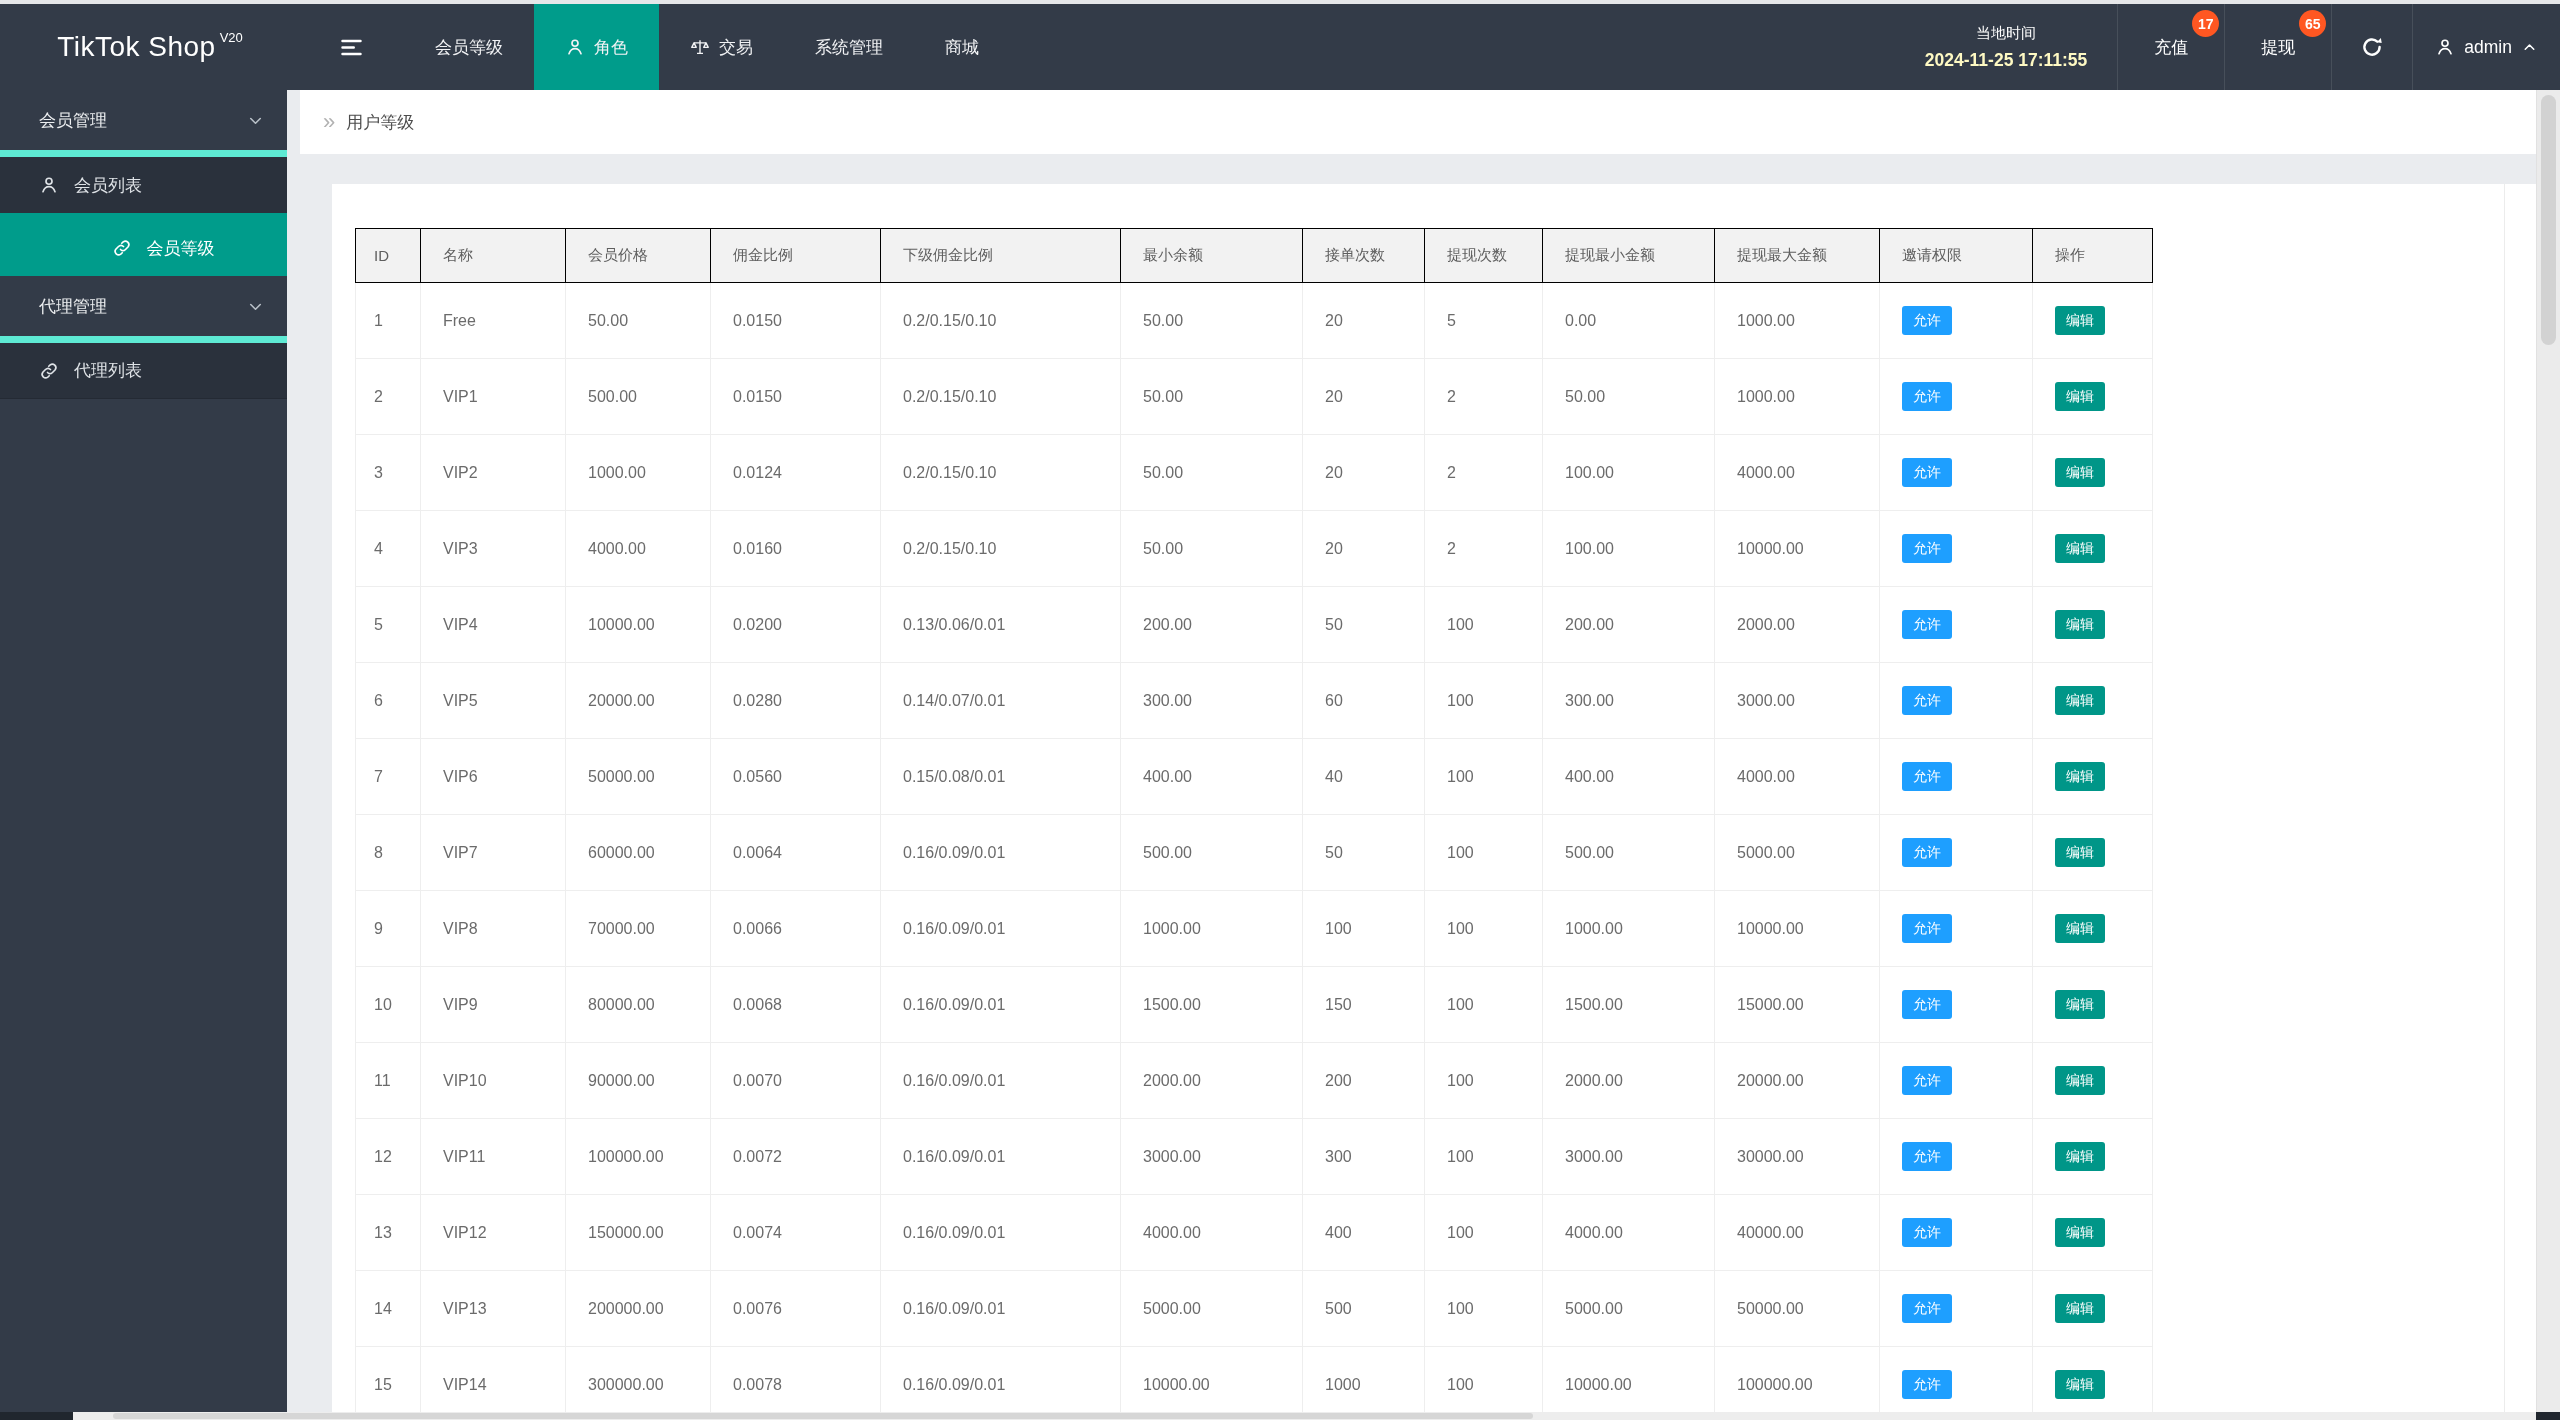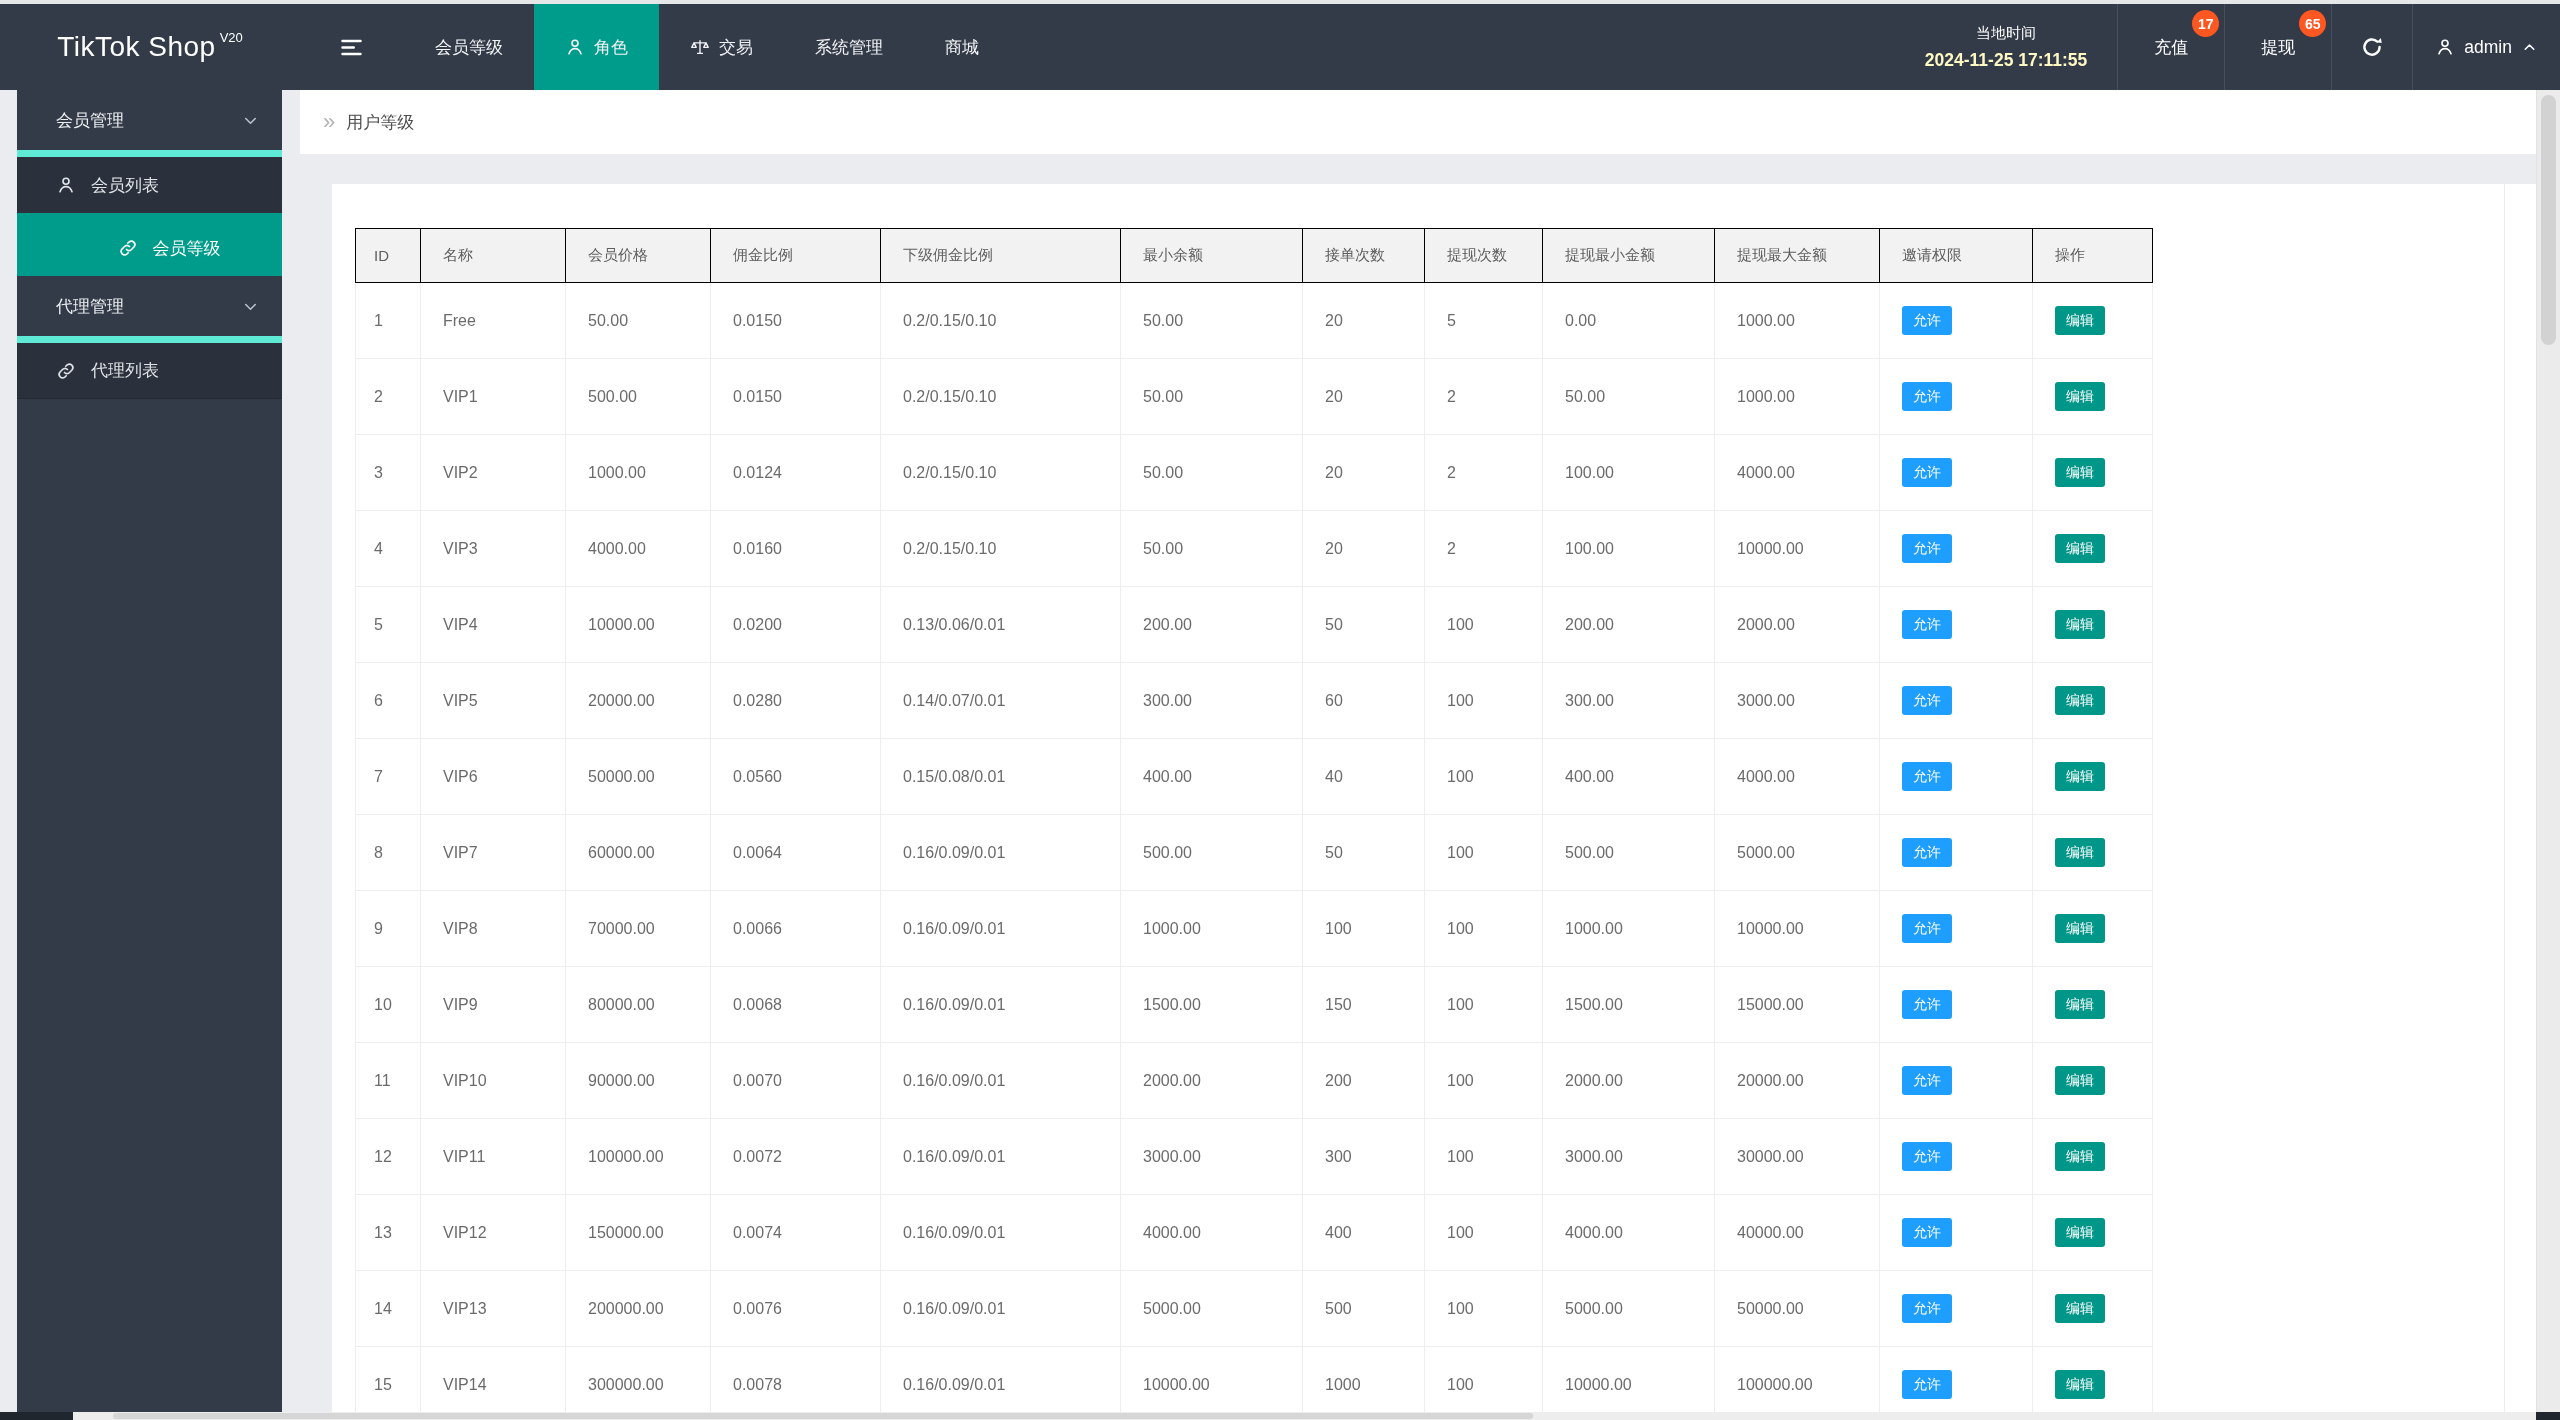--- a/index.html
+++ b/index.html
@@ -39,21 +39,21 @@
     border-radius:14px; background:#ff5722; color:#fff; font-size:14px; font-weight:700;
     display:flex; align-items:center; justify-content:center;
   }
   .refresh { display:flex; align-items:center; padding:0 28px; cursor:pointer; }
   .refresh svg { width:24px; height:24px; }
   .admin { display:flex; align-items:center; gap:9px; padding:0 22px; font-size:17.5px; cursor:pointer; }
   .admin svg.person { width:20px; height:20px; }
   .admin svg.caret { width:17px; height:17px; }
 
   
-  .sidebar { position:absolute; top:90px; left:17px; width:265px; bottom:8px; background:#333b48; z-index:4; }
+  .sidebar { position:absolute; top:90px; left:0; width:287px; bottom:8px; background:#333b48; z-index:4; }
   .side-group-header {
     height:60px; display:flex; align-items:center; padding:0 22px 0 39px;
     color:#edeff1; font-size:17px; cursor:pointer;
   }
   .side-group-header .chev { margin-left:auto; width:19px; height:19px; color:#b9c0c8; }
   .side-item {
     height:63px; display:flex; align-items:center; gap:15px; padding-left:39px;
     background:#2a313c; border-top:7px solid #5eead4; color:#dfe3e7; font-size:17px; cursor:pointer;
   }
   .side-item:last-child { border-bottom:1px solid #242a34; }

